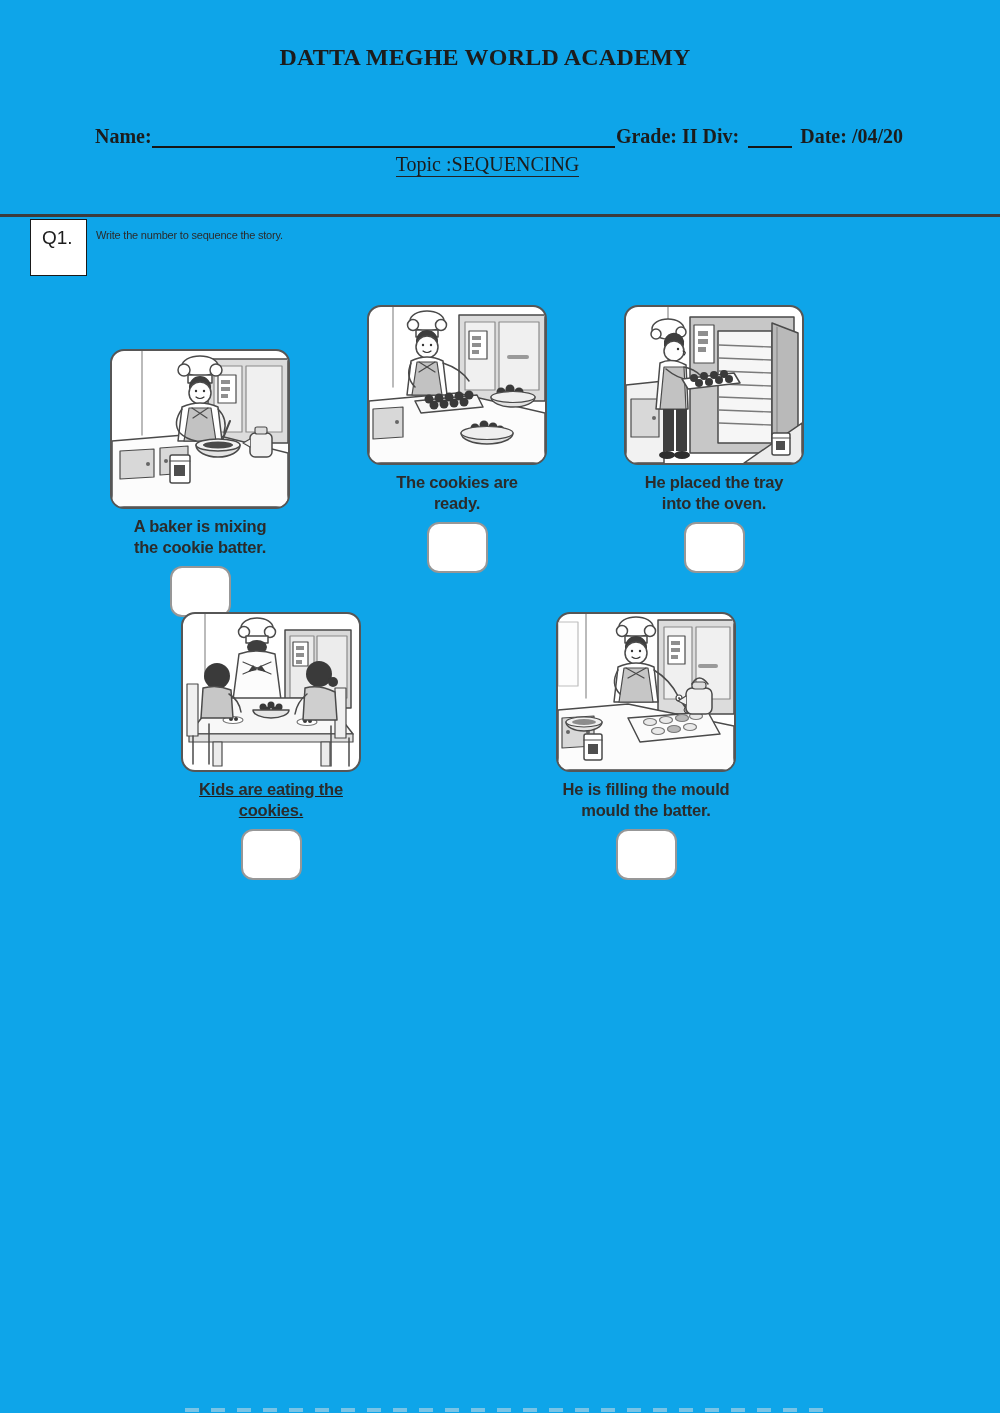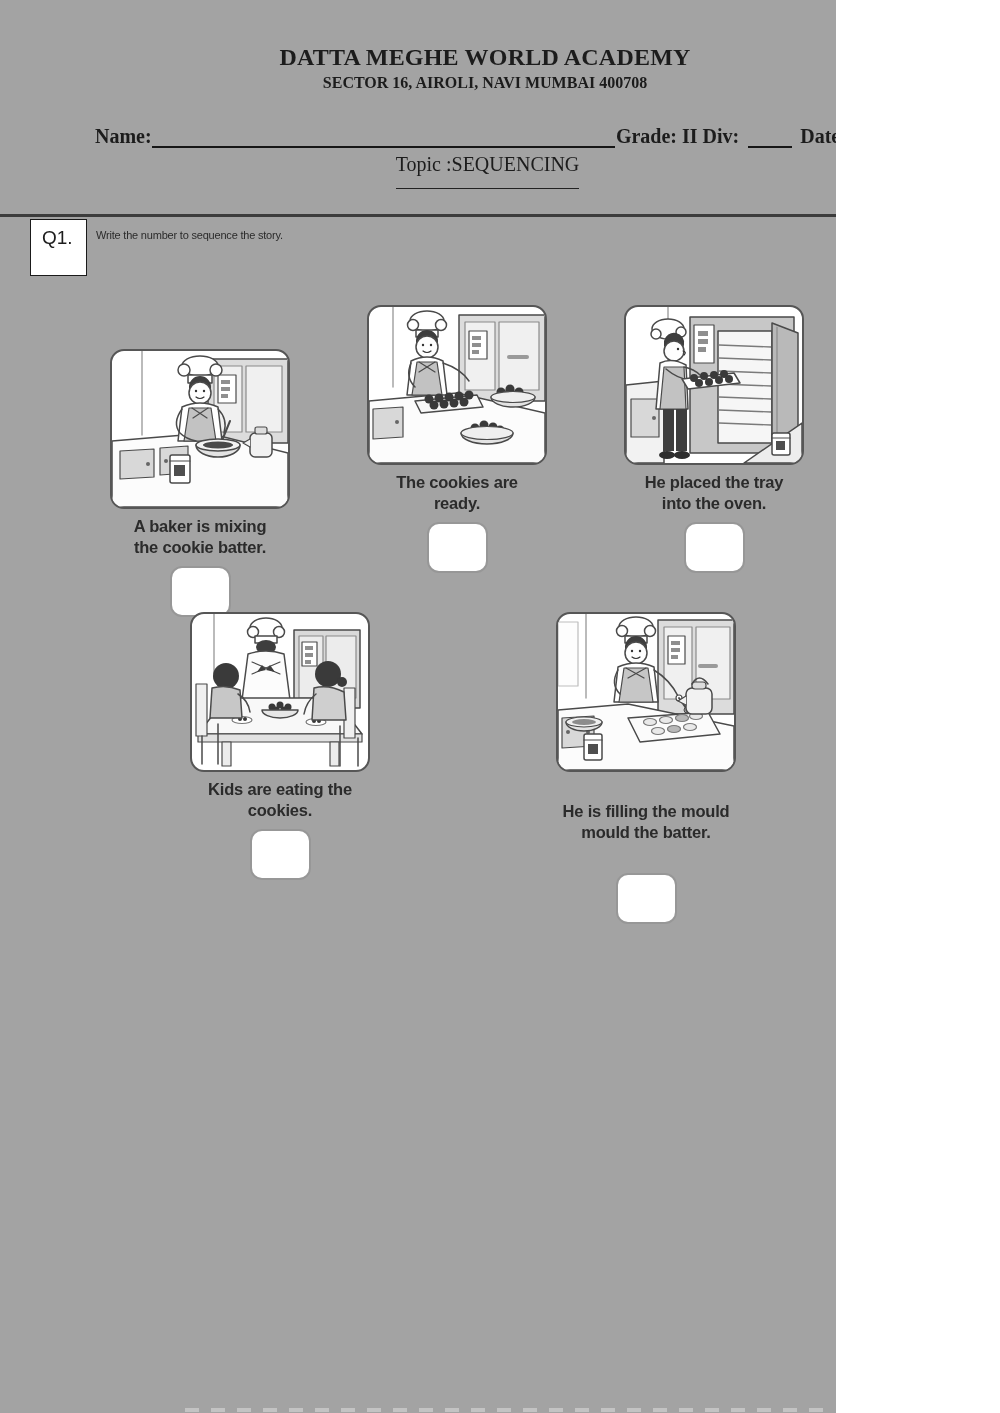--- a/index.html
+++ b/index.html
@@ -1,31 +1,31 @@
 <!DOCTYPE html>
 <html><head>
 <meta charset="utf-8">
 <style>
   html,body{margin:0;padding:0;background:#ffffff;}
-  .page{position:relative;width:836px;height:1413px;background:#a3a3a3;overflow:hidden;
+  .page{position:relative;width:1000px;height:1413px;background:#0ea5e9;overflow:hidden;
         font-family:"Liberation Serif", serif;color:#1c1c1c;}
 
   
   .hdr-line{position:absolute;left:0;width:970px;text-align:center;font-weight:bold;}
   .school-name{top:44px;font-size:24px;letter-spacing:.2px;}
   .school-address{top:74px;font-size:16px;}
   .sheet-title{top:96px;font-size:22px;}
 
   .name-row{position:absolute;top:124px;left:95px;width:808px;display:flex;align-items:flex-end;
             font-size:20px;font-weight:bold;white-space:nowrap;}
   .fill-line{display:inline-block;border-bottom:2px solid #161616;height:22px;}
   .fill-name{flex:1;margin-right:1px;}
   .fill-div{width:44px;margin:0 8px 0 9px;}
   .topic-row{position:absolute;top:153px;left:0;width:975px;text-align:center;font-size:20px;}
-  .topic-row span{border-bottom:1.6px solid #222;padding-bottom:13px;}
+  .topic-row span{border-bottom:1.6px solid #222;padding-bottom:1px;}
 
   
   .divider{position:absolute;top:214px;left:0;width:1000px;height:3px;background:#3c3c3c;}
   .q-box{position:absolute;top:219px;left:30px;width:57px;height:57px;border:1.6px solid #1a1a1a;
          background:#fff;font-family:"Liberation Sans", sans-serif;font-size:19px;
          padding:7px 12px 0 11px;box-sizing:border-box;}
   .instruction{position:absolute;top:229px;left:96px;font-family:"Liberation Sans", sans-serif;
                font-weight:normal;font-size:11px;letter-spacing:-0.2px;color:#2b2b2b;}
 
   
@@ -33,37 +33,36 @@
   .frame{width:176px;height:156px;border:2.5px solid #565656;border-radius:14px;background:#fff;
          overflow:hidden;box-sizing:content-box;}
   .frame svg{display:block;width:176px;height:156px;}
   .caption{margin-top:7px;text-align:center;font-family:"Liberation Sans", sans-serif;
            font-weight:bold;font-size:16.5px;line-height:21px;color:#2b2b2b;letter-spacing:-0.2px;}
   .answer-box{margin-top:8px;width:57px;height:47px;border:2.5px solid #979797;border-radius:12px;
               background:#fff;}
   .card1{left:90px;top:305px;margin-top:44px;}
   .card2{left:347px;top:305px;}
   .card3{left:604px;top:305px;}
-  .card4{left:170px;top:612px;}
-  .card5{left:536px;top:612px;gap:22px;}
+  .card4{left:161px;top:612px;text-decoration:underline;}
+  .card5{left:536px;top:612px;}
 
   
   .bottom-artifact{position:absolute;top:1408px;left:185px;width:640px;height:4px;opacity:.5;
     background:repeating-linear-gradient(90deg,#e3e3e3 0 14px,transparent 14px 26px);}
 
   
   svg *{stroke-linecap:round;stroke-linejoin:round;}
 </style>
 </head>
 <body>
 
 <div class="page">
 
   <div class="hdr-line school-name">DATTA MEGHE WORLD ACADEMY</div>
-  <div class="hdr-line school-address">SECTOR 16, AIROLI, NAVI MUMBAI 400708</div>
 
   <div class="name-row">
     <span>Name:</span>
     <span class="fill-line fill-name"></span>
     <span>Grade: II Div:</span>
     <span class="fill-line fill-div"></span>
     <span>Date: /04/20</span>
   </div>
 
   <div class="topic-row">

